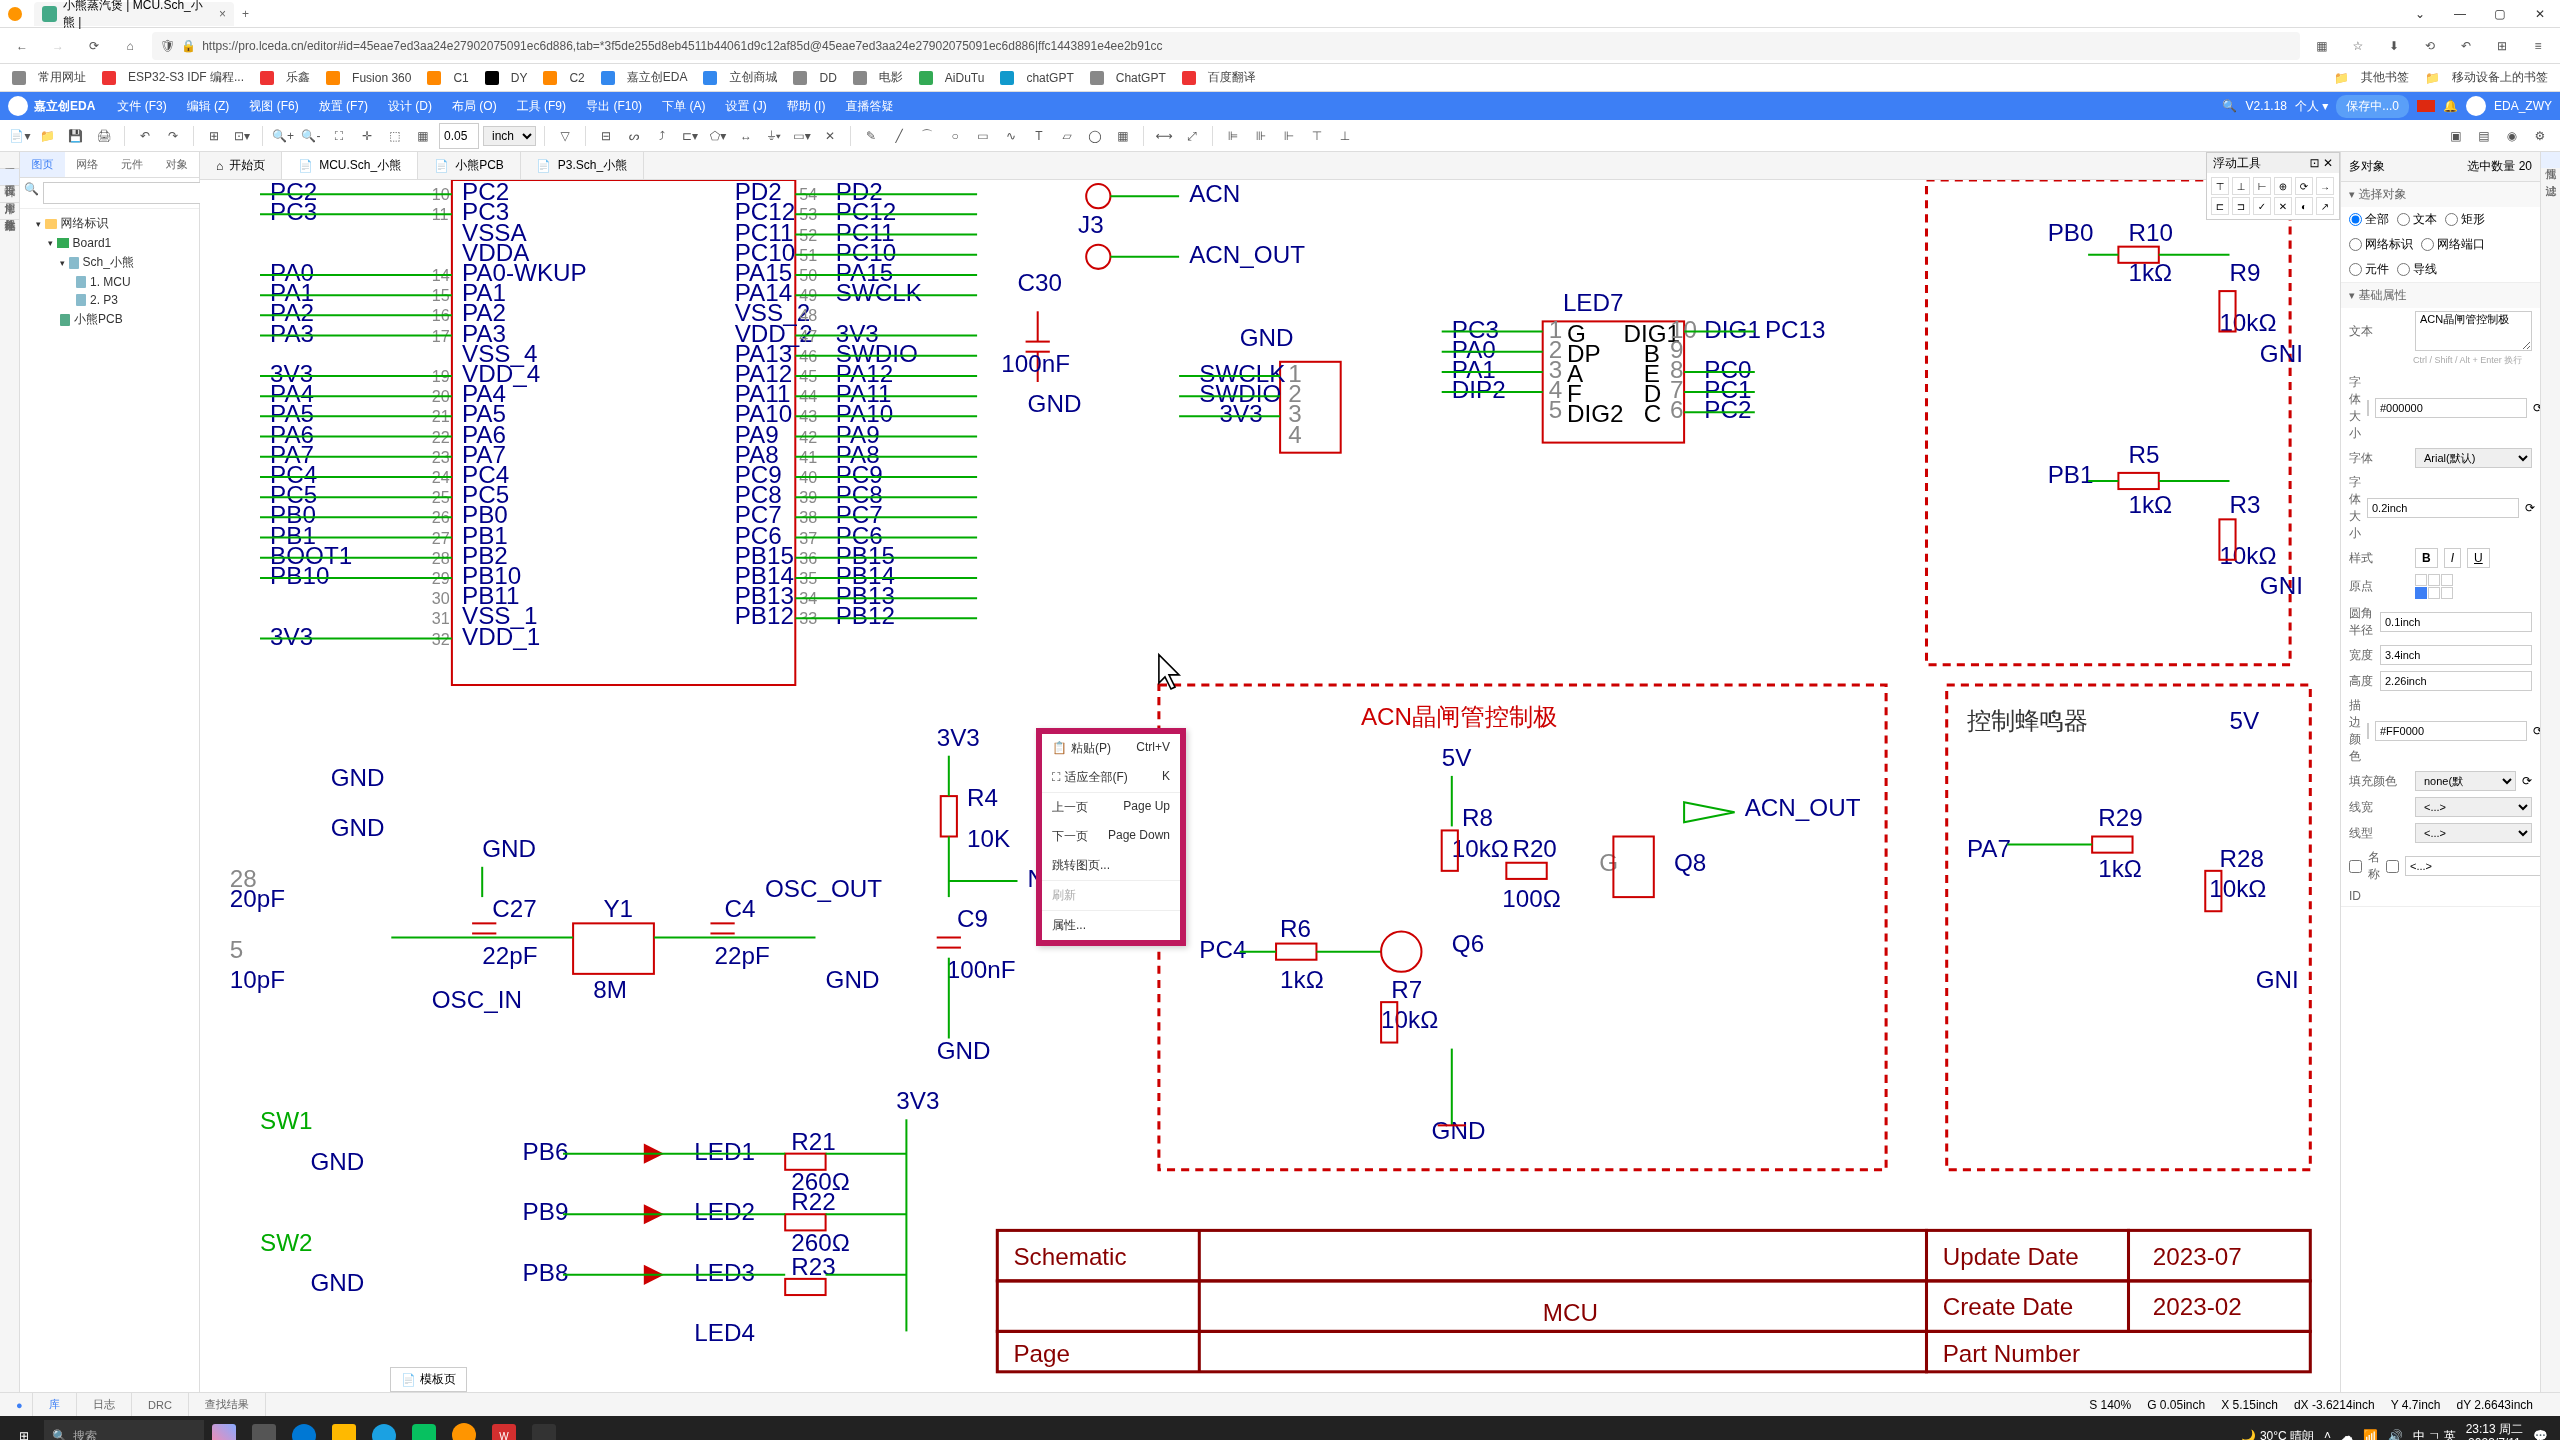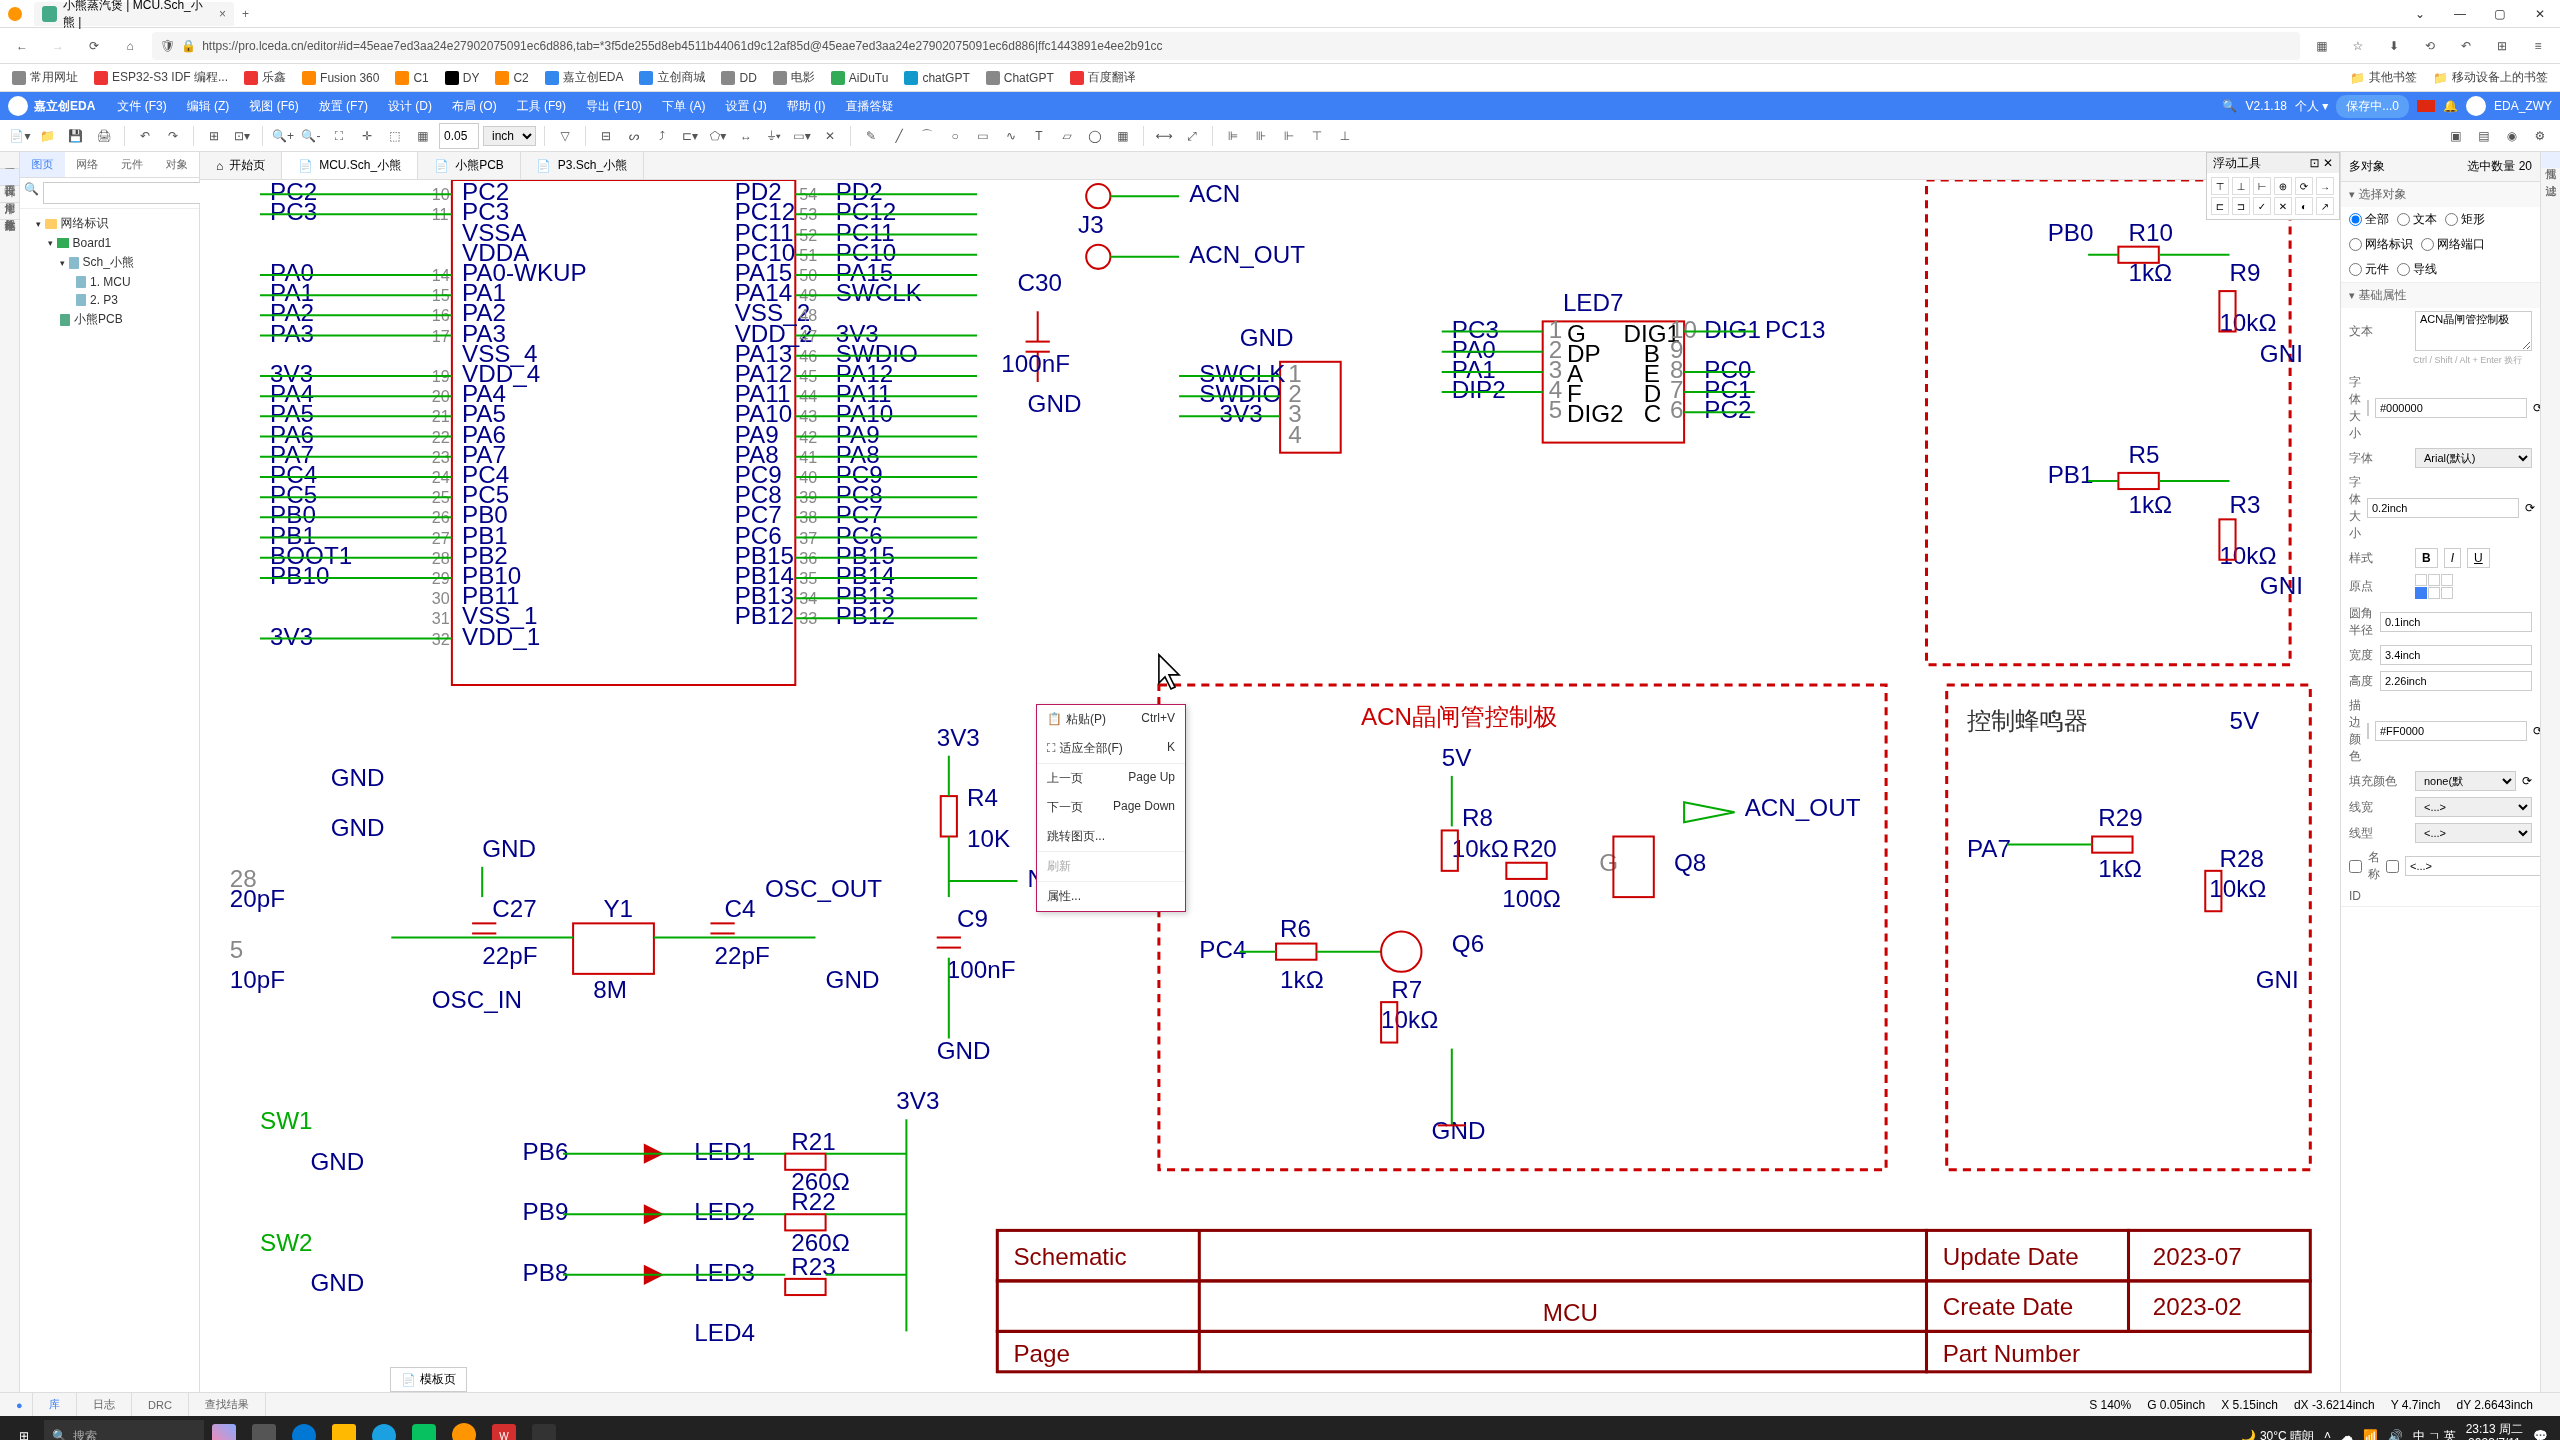--- a/index.html
+++ b/index.html
@@ -8,21 +8,21 @@
 .ff-controls{width:30px;display:flex;align-items:center;justify-content:center}
 .tab{display:flex;align-items:center;padding:4px 8px;background:#f5f5f5;border-radius:4px 4px 0 0;max-width:200px;height:24px;margin-left:4px}
 .tab-icon{width:16px;height:16px;background:#4a8;border-radius:3px;margin-right:6px}
 .tab-close{margin-left:8px;color:#666;cursor:pointer}
 .win-controls{margin-left:auto;display:flex}
 .win-btn{width:40px;height:28px;display:flex;align-items:center;justify-content:center;color:#333}
 .urlbar{height:36px;background:#fff;display:flex;align-items:center;padding:0 8px;gap:8px;border-bottom:1px solid #ddd}
 .nav-btn{width:28px;height:28px;display:flex;align-items:center;justify-content:center;color:#555;border-radius:4px}
 .url-field{flex:1;height:28px;background:#f5f5f5;border-radius:4px;display:flex;align-items:center;padding:0 8px;color:#555}
 .bookmarks{height:28px;background:#fff;display:flex;align-items:center;padding:0 8px;gap:8px;border-bottom:1px solid #ddd}
-.bk{display:flex;align-items:center;gap:4px;padding:2px 4px;color:#444}
+.bk{display:flex;align-items:center;gap:12px;padding:2px 4px;color:#444}
 .bk-icon{width:14px;height:14px;background:#888;border-radius:2px}
 .menubar{height:28px;background:#3d7ff5;display:flex;align-items:center;padding:0 8px;color:#fff}
 .logo{display:flex;align-items:center;gap:6px;margin-right:12px}
 .logo-icon{width:20px;height:20px;background:#fff;border-radius:50%}
 .menu-item{padding:0 10px;height:100%;display:flex;align-items:center;cursor:pointer}
 .menu-right{margin-left:auto;display:flex;align-items:center;gap:8px}
 .status-pill{background:#5a9ff8;padding:3px 10px;border-radius:10px;font-size:11px}
 .flag{width:18px;height:12px;background:#de2910}
 .avatar{width:20px;height:20px;background:#fff;border-radius:50%}
 .toolbar{height:32px;background:#fff;display:flex;align-items:center;padding:0 8px;gap:4px;border-bottom:1px solid #ddd}
@@ -48,21 +48,21 @@
 .canvas-area{flex:1;position:relative;background:#fff;overflow:hidden}
 .doc-tabs{height:28px;display:flex;background:#f5f5f5;border-bottom:1px solid #ddd}
 .doc-tab{padding:0 16px;display:flex;align-items:center;gap:6px;font-size:11px;border-right:1px solid #ddd}
 .doc-tab.active{background:#fff}
 .schematic{position:absolute;top:28px;left:0;right:0;bottom:0}
 .schematic svg{width:100%;height:100%}
 .float-panel{position:absolute;top:0;right:0;width:134px;background:#fff;border:1px solid #ccc;z-index:10}
 .float-header{height:20px;background:#f0f0f0;display:flex;align-items:center;padding:0 6px;font-size:11px;justify-content:space-between}
 .float-body{padding:4px;display:grid;grid-template-columns:repeat(6,1fr);gap:2px}
 .float-tool{width:18px;height:18px;border:1px solid #ddd;display:flex;align-items:center;justify-content:center;font-size:10px}
-.context-menu{position:absolute;left:836px;top:552px;width:150px;background:#fff;border:1px solid #be185d;box-shadow:2px 2px 6px rgba(0,0,0,0.2);z-index:20}
+.context-menu{position:absolute;left:836px;top:576px;width:150px;background:#fff;border:6px solid #be185d;box-shadow:2px 2px 6px rgba(0,0,0,0.2);z-index:20}
 .ctx-item{padding:6px 10px;display:flex;justify-content:space-between;font-size:11px;color:#333}
 .ctx-item.disabled{color:#aaa}
 .ctx-sep{height:1px;background:#eee}
 .right-panel{width:200px;background:#fff;border-left:1px solid #ddd;display:flex;flex-direction:column;overflow-y:auto}
 .rp-header{padding:6px 8px;background:#f5f5f5;border-bottom:1px solid #ddd;display:flex;justify-content:space-between;font-size:11px}
 .rp-section{border-bottom:1px solid #eee}
 .rp-sec-title{padding:4px 8px;background:#f8f8f8;font-size:11px;color:#666;display:flex;align-items:center;gap:4px}
 .rp-row{display:flex;align-items:center;padding:3px 8px;gap:6px;font-size:11px}
 .rp-label{width:60px;color:#666}
 .rp-input{flex:1;height:20px;border:1px solid #ccc;padding:0 4px;font-size:11px}

